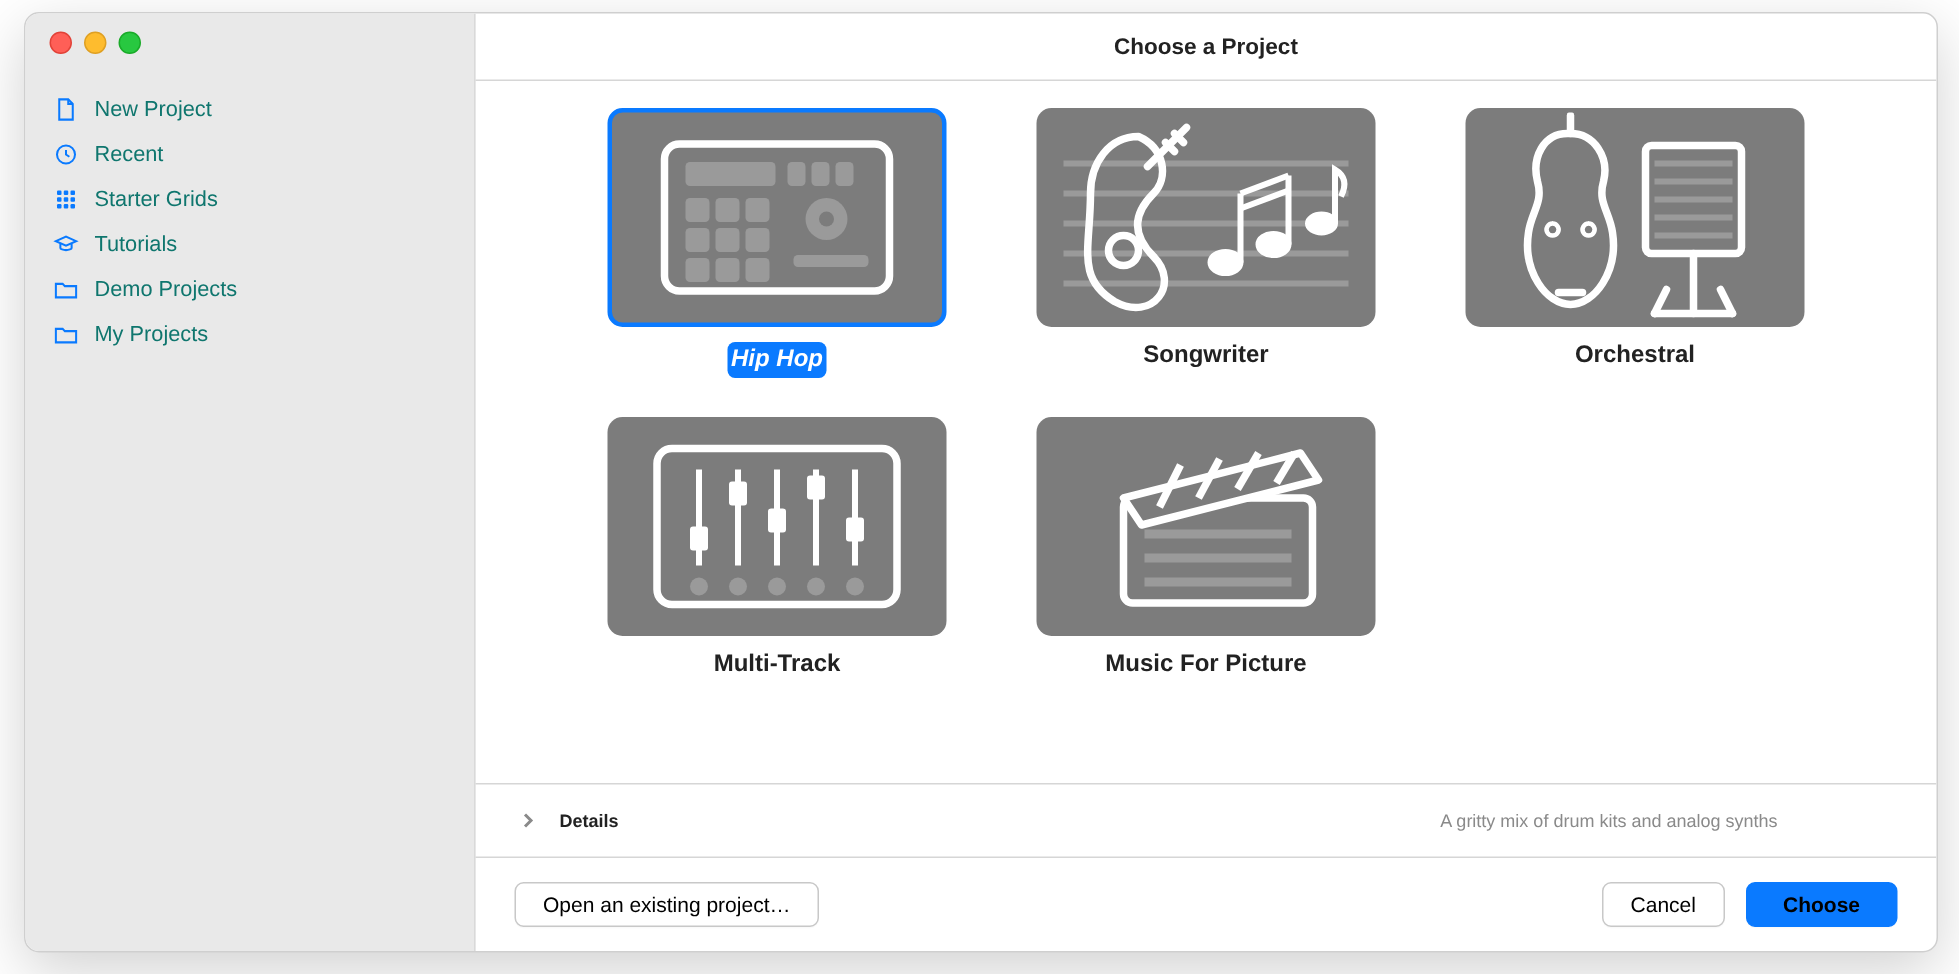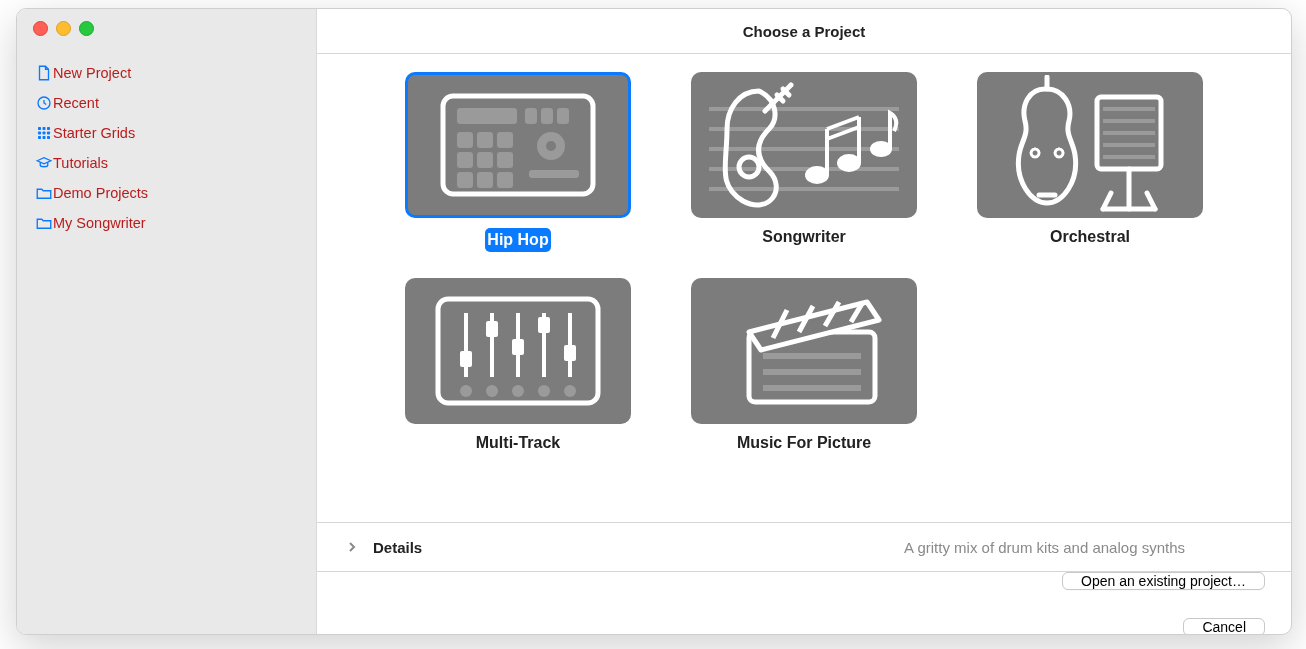--- a/index.html
+++ b/index.html
@@ -40,23 +40,23 @@
   }
   .traffic{
     display:flex; gap:8px; padding-left:16px; padding-bottom:22px;
   }
   .dot{width:13px;height:13px;border-radius:50%;}
   .dot.red{background:#ff5f57;border:0.5px solid #e24238;}
   .dot.yellow{background:#febc2e;border:0.5px solid #dfa023;}
   .dot.green{background:#28c840;border:0.5px solid #1aab29;}
   .side-list{list-style:none;margin:0;padding:0 10px;}
   .side-item{
-    display:flex;align-items:center;
+    display:flex;align-items:center;gap:10px;
     height:30px;padding:0 8px;border-radius:6px;
-    font-size:14.5px;color:#b91c1c;
+    font-size:14.5px;color:#0f766e;
   }
   .side-item.selected{background:#d3d3d3;}
   .side-icon{flex:0 0 18px;display:flex;align-items:center;justify-content:center;}
   .side-icon svg{width:18px;height:18px;display:block;}
   
   .main{flex:1;display:flex;flex-direction:column;min-width:0;}
   .titlebar{
     height:44px;border-bottom:1px solid var(--divider);
     display:flex;align-items:center;justify-content:center;
     font-weight:700;font-size:15px;
@@ -83,35 +83,36 @@
     position:relative;
   }
   .tile svg{display:block;}
   .tile.selected{border:3px solid var(--blue);}
   .tile-label{
     margin-top:10px;font-weight:700;font-size:16px;text-align:center;
   }
   .tile-label.selected span{
     background:var(--blue);color:#fff;border-radius:5px;padding:3px 2px;
     display:inline-block;
+    font-style:italic;
   }
   
   .details{
     height:48px;border-top:1px solid var(--divider);
     display:flex;align-items:center;
-    padding:0 30px;gap:16px;font-size:15px;
+    padding:0 30px;gap:16px;font-size:12px;
   }
   .chev{color:var(--muted);display:flex;align-items:center;}
   .details-label{font-weight:700;}
   .details-desc{color:var(--muted);flex:1;text-align:right;}
   
   .footer{
     height:62px;border-top:1px solid var(--divider);
-    display:flex;align-items:flex-end;
-    padding:0 26px;gap:14px;flex-direction:column;
+    display:flex;align-items:center;
+    padding:0 26px;gap:14px;
   }
   .spacer{flex:1;}
   .btn{
     height:30px;border:1px solid #c8c8c8;border-radius:6px;background:#fff;
     font-size:14px;padding:0 18px;display:inline-flex;align-items:center;
     box-shadow:0 1px 0 rgba(0,0,0,.02);
   }
   .btn.primary{
     background:var(--blue);border-color:var(--blue);color:#000000;
     padding:0 24px;font-weight:600;
@@ -179,21 +180,21 @@
             </svg>
         </span>
         <span>Demo Projects</span>
       </li>
       <li class="side-item">
         <span class="side-icon">
           <svg viewBox="0 0 24 24" fill="none" stroke="#0a7aff" stroke-width="1.8">
               <path d="M3 7h6l2 2h10v10H3z"></path>
             </svg>
         </span>
-        <span>My Songwriter</span>
+        <span>My Projects</span>
       </li>
     </ul>
   </aside>
 
   <section class="main">
     <div class="titlebar">
       <span>Choose a Project</span>
     </div>
 
     <div class="gallery">

